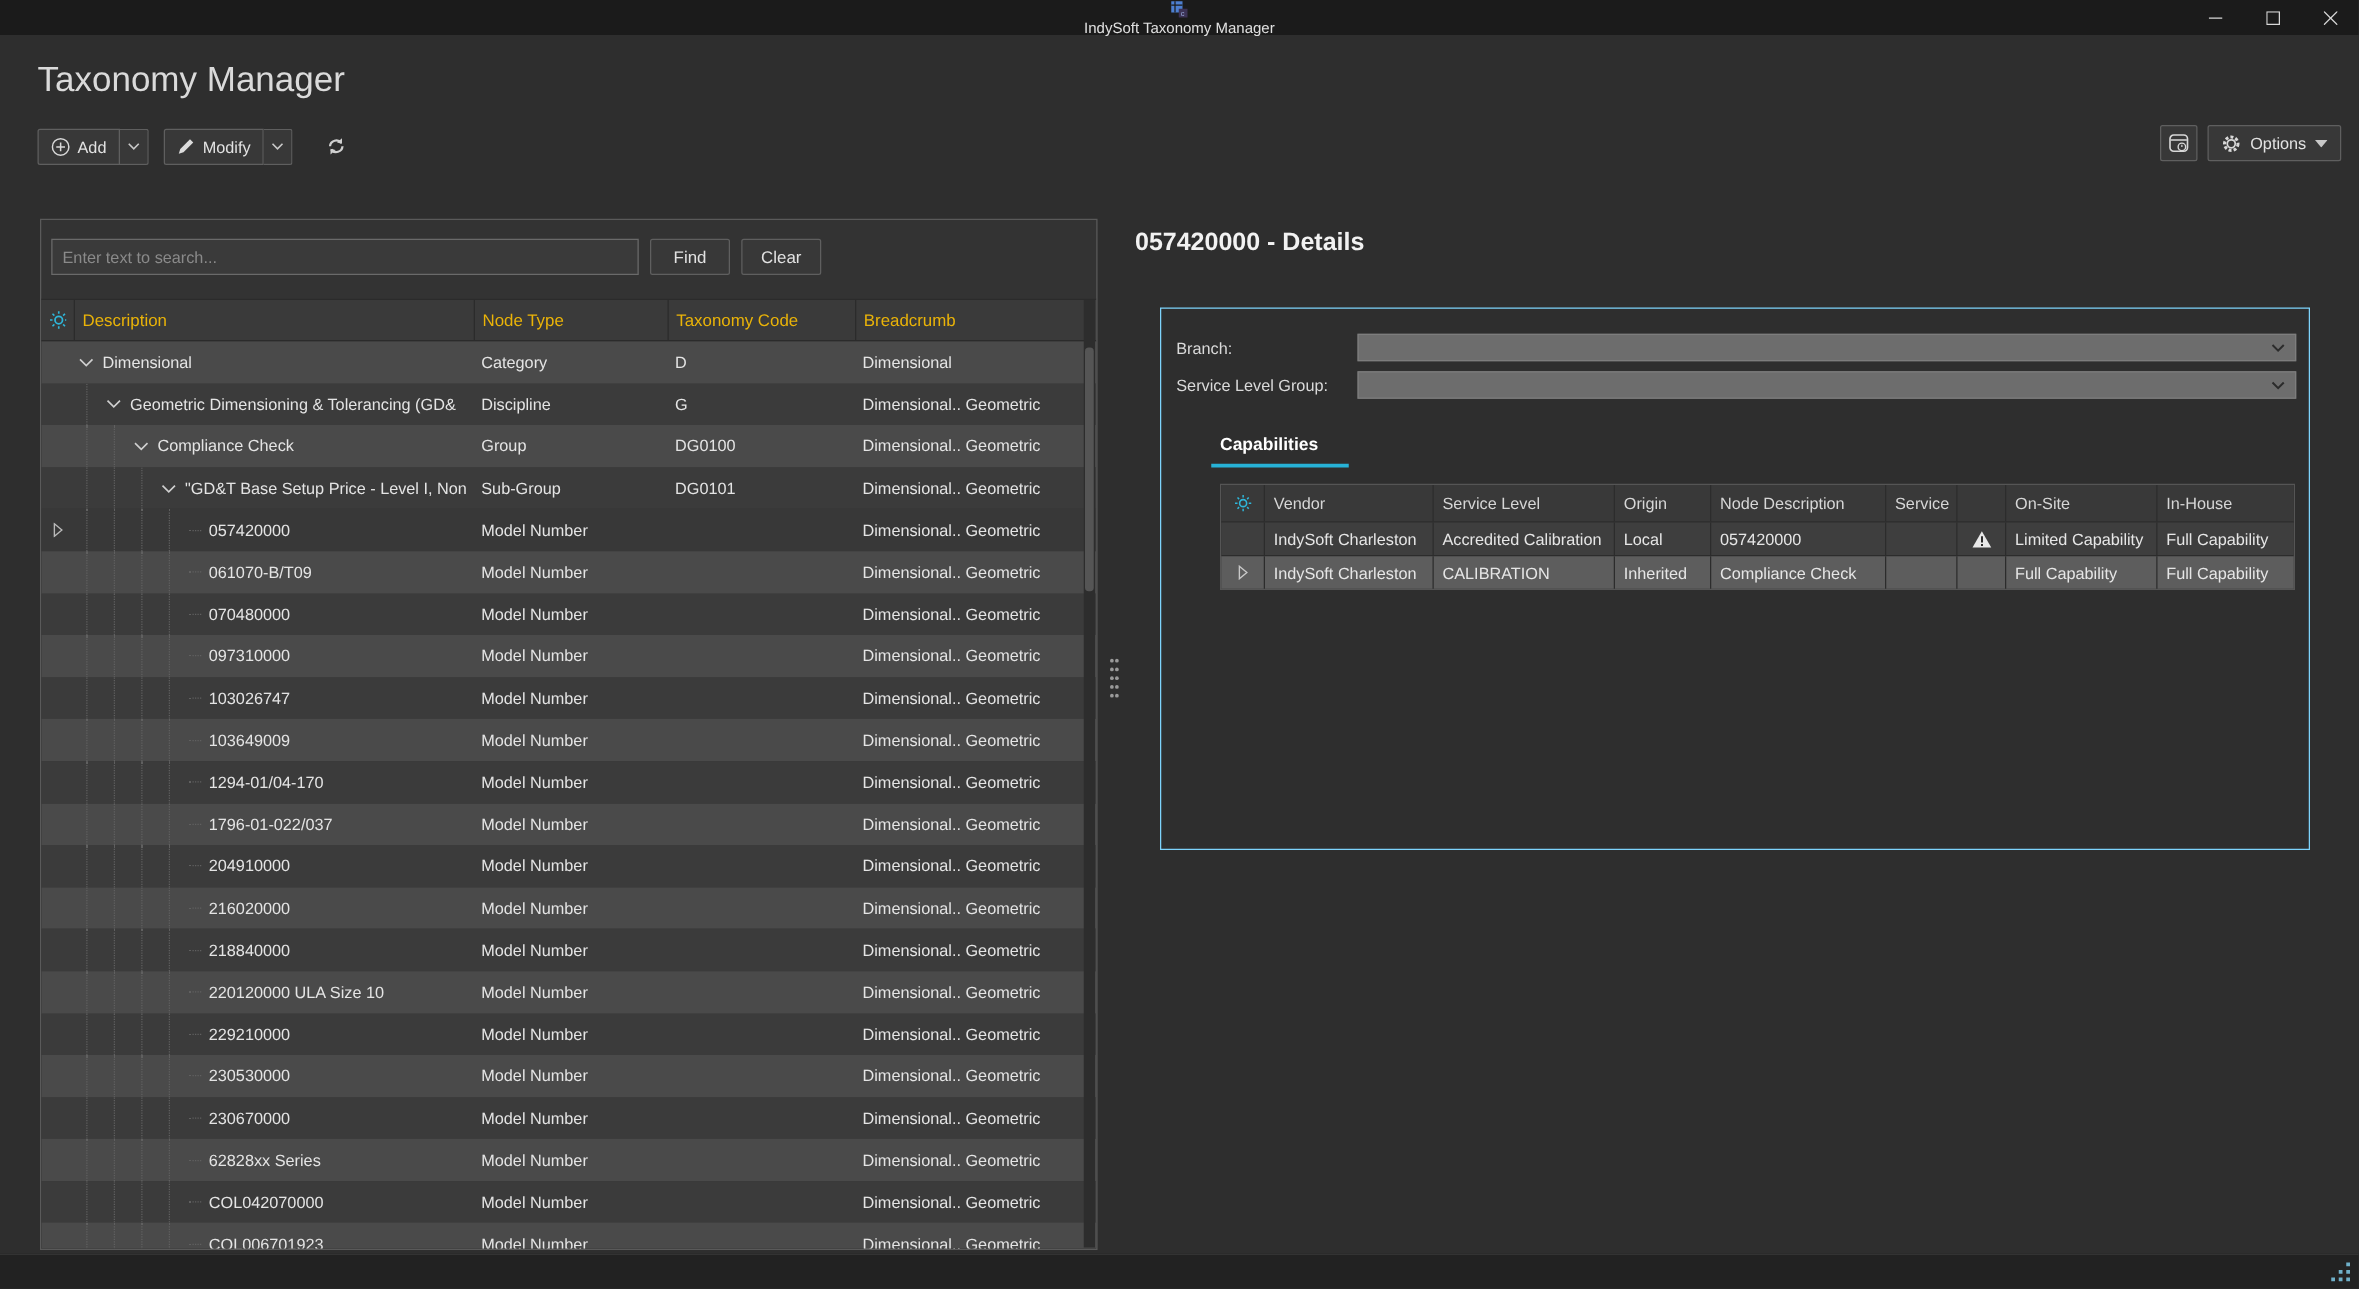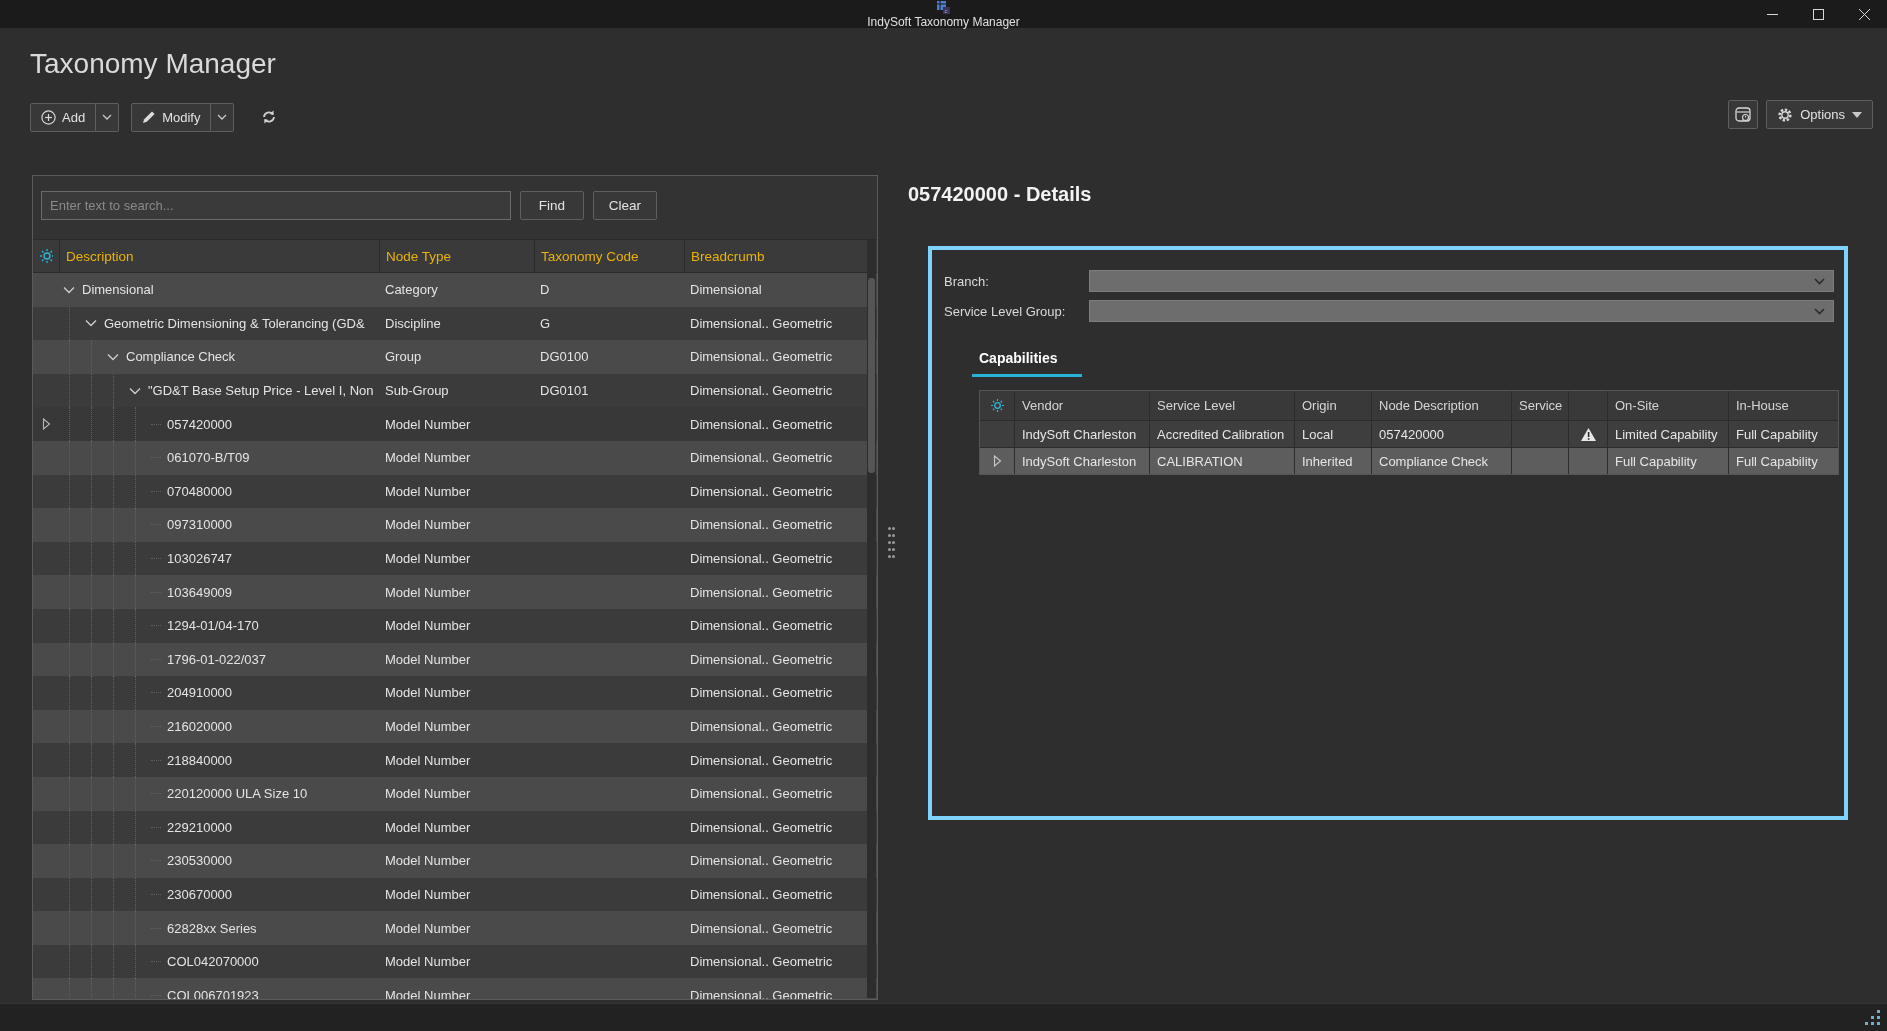--- a/index.html
+++ b/index.html
@@ -66,21 +66,21 @@
   .chev { flex:none; margin:0 7px 0 4px; }
   .leaf-tick { flex:none; width:10px; border-top:1px dotted #606060; margin:0 6px 0 4px; }
   .vscroll { position:absolute; right:1px; top:64px; width:9px; bottom:1px; background:#2d2d2d; }
   .vthumb { position:absolute; left:1px; width:7px; top:38px; height:195px; background:#555555; border-radius:3px; }
   
   .splitter { position:absolute; left:880px; top:175px; width:26px; height:825px; }
   .split-dots { position:absolute; left:8px; top:352px; display:grid; grid-template-columns:repeat(2,4px); grid-auto-rows:7px; }
   .split-dots i { width:3px; height:3px; background:#9a9a9a; border-radius:50%; }
   
   .details-title { position:absolute; left:908px; top:183px; font-size:20px; font-weight:bold; color:#f2f2f2; }
-  .groupbox { position:absolute; left:928px; top:246px; width:920px; height:574px; border:4px solid #7dd3fc; }
+  .groupbox { position:absolute; left:928px; top:246px; width:920px; height:434px; border:1px solid #7dd3fc; }
   .fieldrow { position:absolute; left:12px; right:10px; height:22px; display:flex; align-items:center; }
   .fieldrow.r1 { top:20px; } .fieldrow.r2 { top:50px; }
   .flabel { width:145px; font-size:13px; color:#dadada; flex:none; }
   .dropdown { flex:1; height:22px; background:#6d6d6d; border:1px solid #7d7d7d; display:flex; align-items:center; justify-content:flex-end; padding-right:8px; }
   .tab { position:absolute; left:47px; top:100px; font-size:14px; font-weight:bold; color:#ffffff; }
   .tab-underline { position:absolute; left:40px; top:124px; width:110px; height:3px; background:#27b2d7; }
   
   .cap-table { position:absolute; left:47px; top:140px; width:860px; border:1px solid #555555; font-size:13px; }
   .cap-head { display:flex; height:29px; background:#393939; color:#d6d6d6; }
   .cap-head .hc { display:flex; align-items:center; padding:0 7px; border-left:1px solid #2c2c2c; overflow:hidden; white-space:nowrap; }

